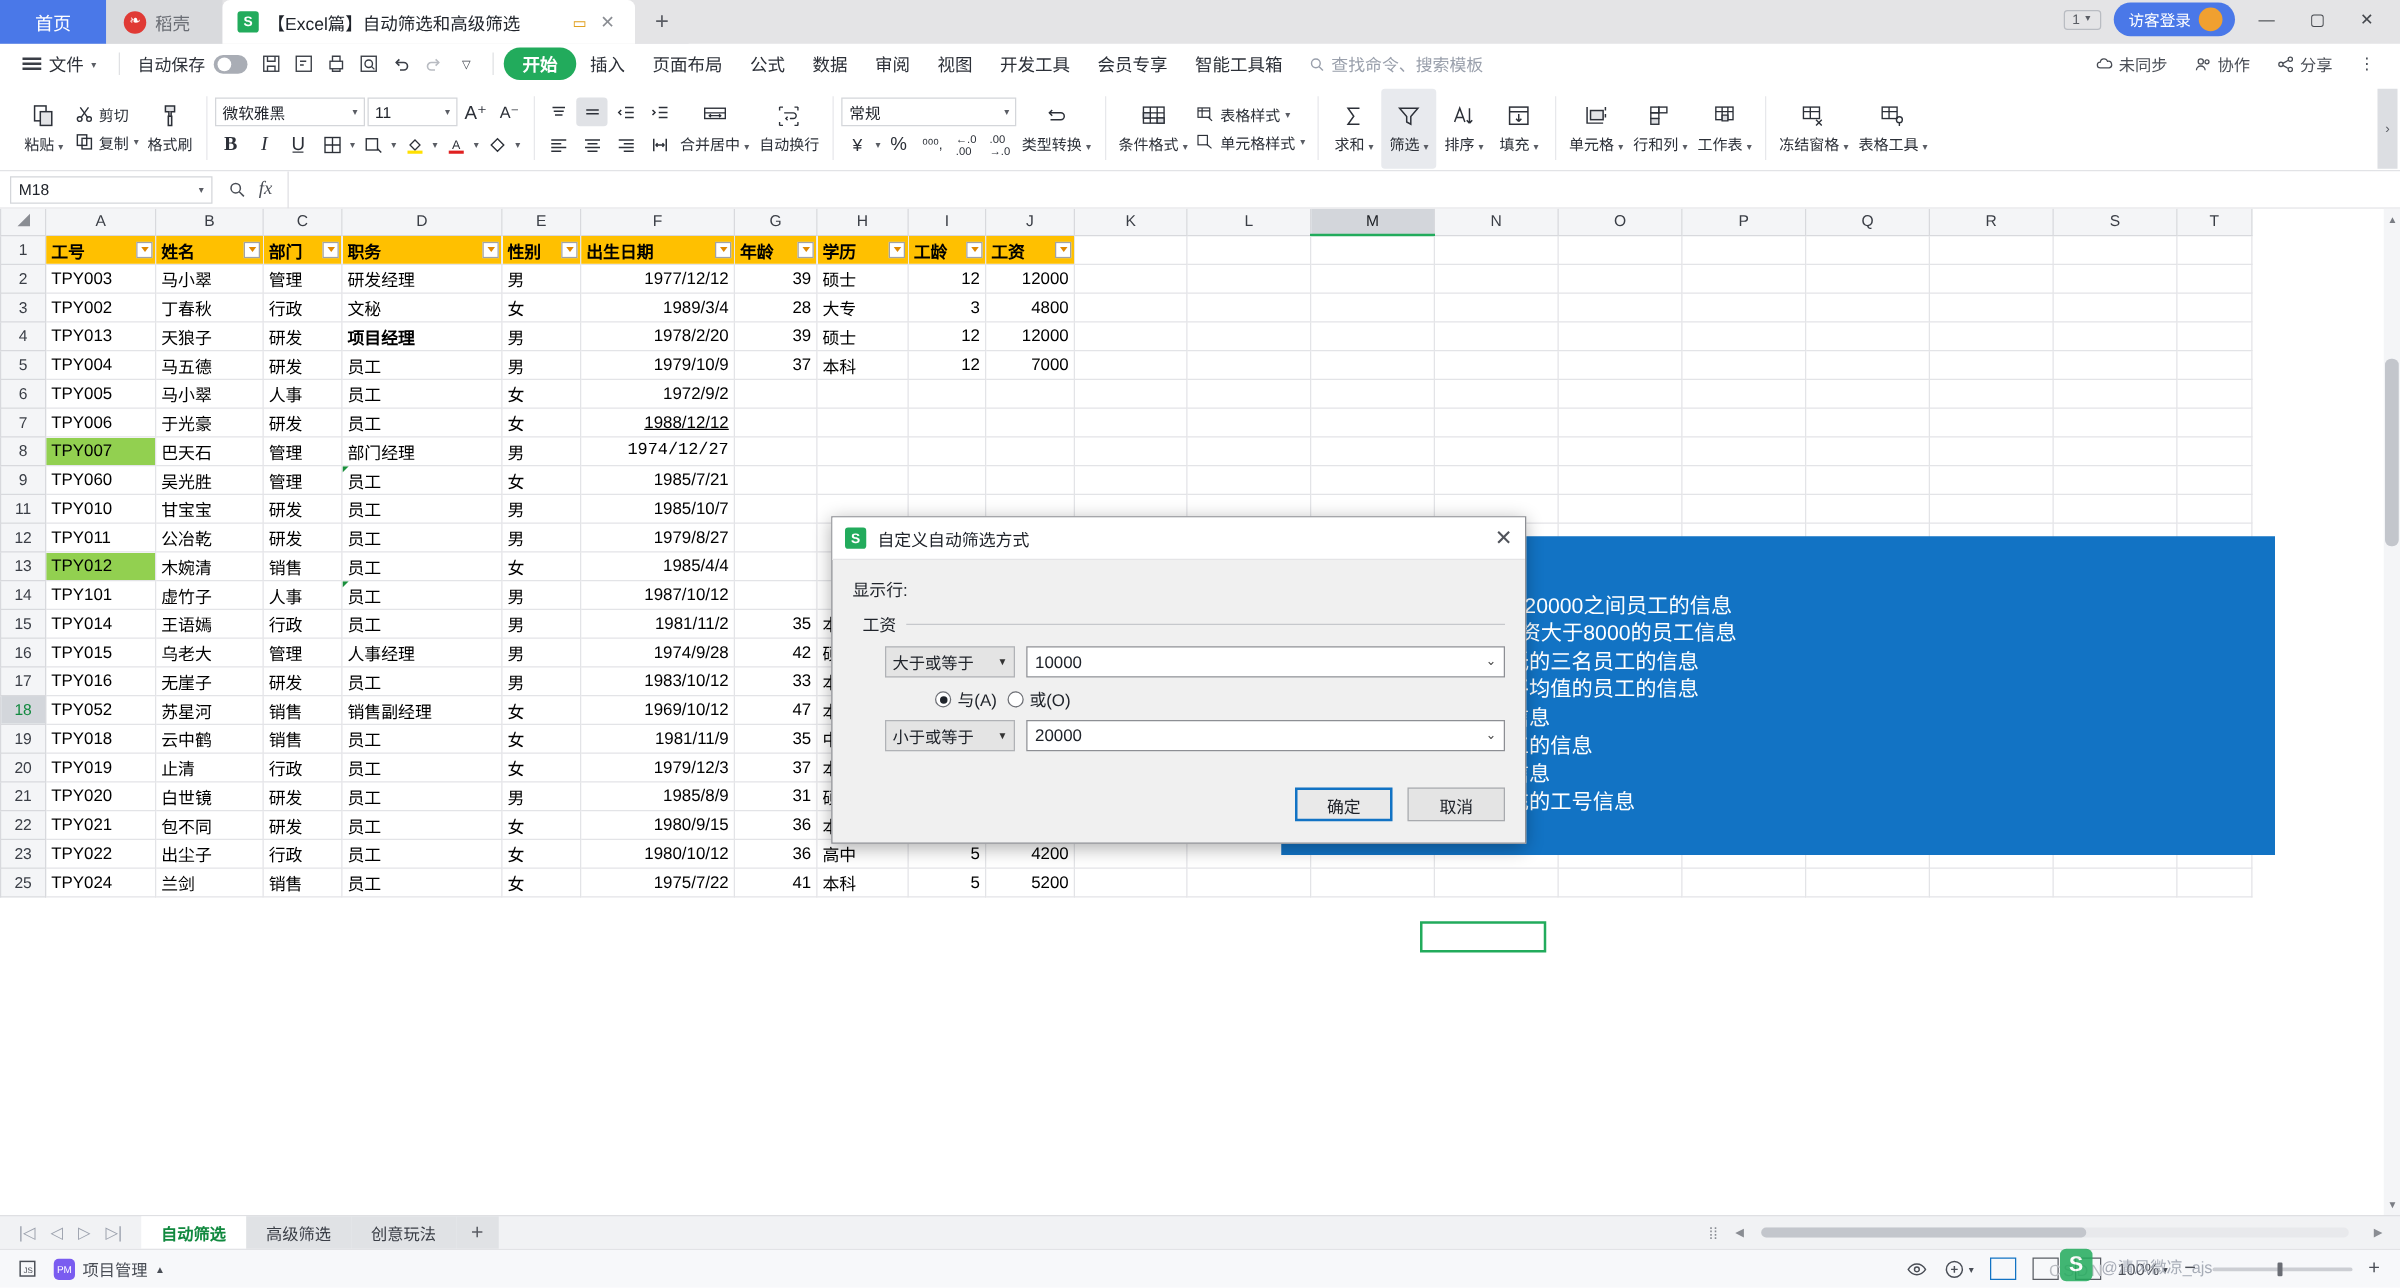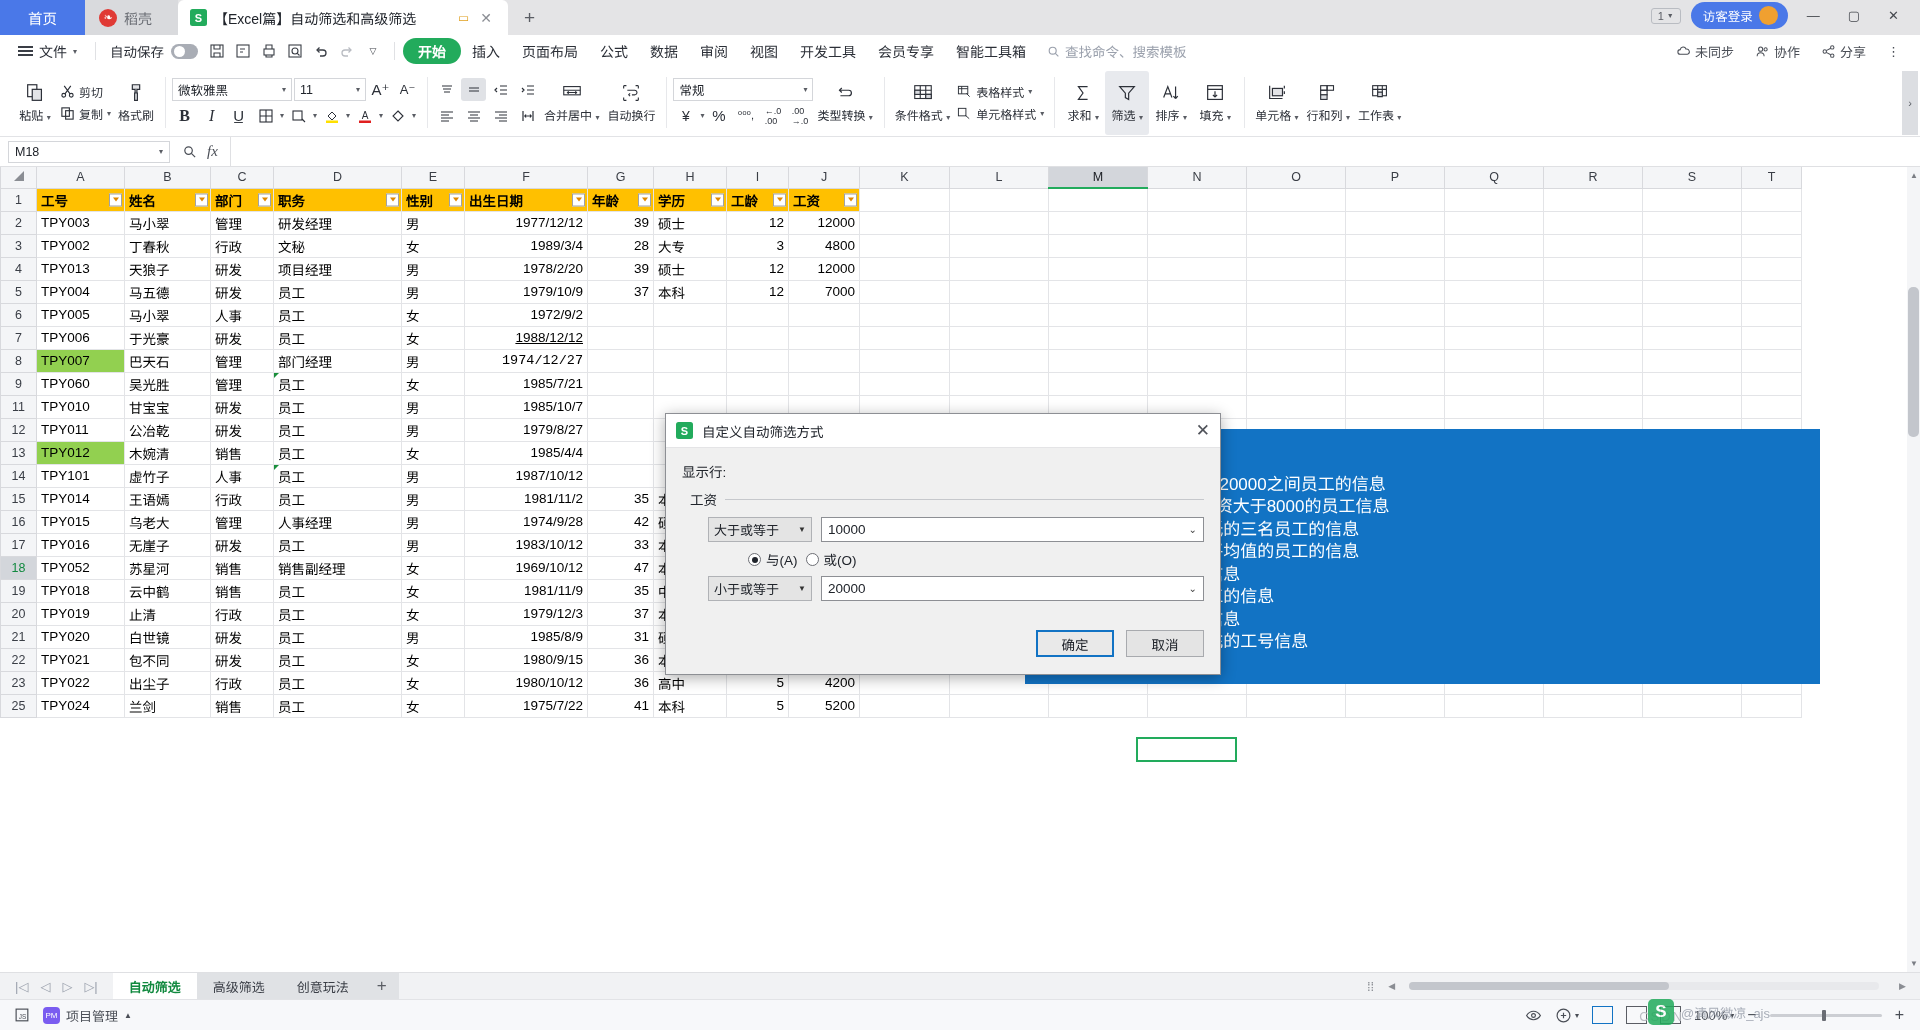--- a/index.html
+++ b/index.html
@@ -580,20 +580,39 @@
       <div class="bigbtn">
         <svg viewBox="0 0 24 24" fill="none" stroke="#2c3038" stroke-width="1.2">
             <rect x="4" y="4" width="15" height="11"></rect>
             <path d="M4 8h15M9.5 4v11M14.5 4v11"></path>
             <path d="M9.5 11h5v5h-5z" fill="#dcdee2"></path>
           </svg>
         <span class="lbl"><span>工作表</span> <span class="caret">▾</span></span>
       </div>
     </div>
 
+    <div class="rgroup">
+      <div class="bigbtn">
+        <svg viewBox="0 0 24 24" fill="none" stroke="#2c3038" stroke-width="1.2">
+            <rect x="3" y="4" width="14" height="10"></rect>
+            <path d="M3 8h14M9 4v10"></path>
+            <path d="M14 15l5 5M19 15l-5 5"></path>
+          </svg>
+        <span class="lbl"><span>冻结窗格</span> <span class="caret">▾</span></span>
+      </div>
+      <div class="bigbtn">
+        <svg viewBox="0 0 24 24" fill="none" stroke="#2c3038" stroke-width="1.2">
+            <rect x="3" y="4" width="13" height="10"></rect>
+            <path d="M3 8h13M9 4v10"></path>
+            <circle cx="18" cy="15" r="2.6"></circle>
+            <path d="M18 17.6v3"></path>
+          </svg>
+        <span class="lbl"><span>表格工具</span> <span class="caret">▾</span></span>
+      </div>
+    </div>
 
     <div class="ribbon-right">
       <div class="collapse">›</div>
     </div>
   </div>
 
   <div class="fbar">
     <div class="namebox">
       <span>M18</span>
       <span class="caret">▾</span>
@@ -703,21 +722,21 @@
             <td class="cell" style="width: 99px;"></td>
             <td class="cell" style="width: 99px;"></td>
             <td class="cell" style="width: 99px;"></td>
             <td class="cell" style="width: 60px;"></td>
           </tr>
           <tr>
             <th class="rowhdr">4</th>
             <td class="cell" style="width: 88px;">TPY013</td>
             <td class="cell" style="width: 86px;">天狼子</td>
             <td class="cell" style="width: 63px;">研发</td>
-            <td class="cell" style="width: 128px;">项目经理</td>
+            <td class="cell" style="width: 128px; font-weight: bold;">项目经理</td>
             <td class="cell" style="width: 63px;">男</td>
             <td class="cell num" style="width: 123px;">1978/2/20</td>
             <td class="cell num" style="width: 66px;">39</td>
             <td class="cell" style="width: 73px;">硕士</td>
             <td class="cell num" style="width: 62px;">12</td>
             <td class="cell num" style="width: 71px;">12000</td>
             <td class="cell" style="width: 90px;"></td>
             <td class="cell" style="width: 99px;"></td>
             <td class="cell" style="width: 99px;"></td>
             <td class="cell" style="width: 99px;"></td>

